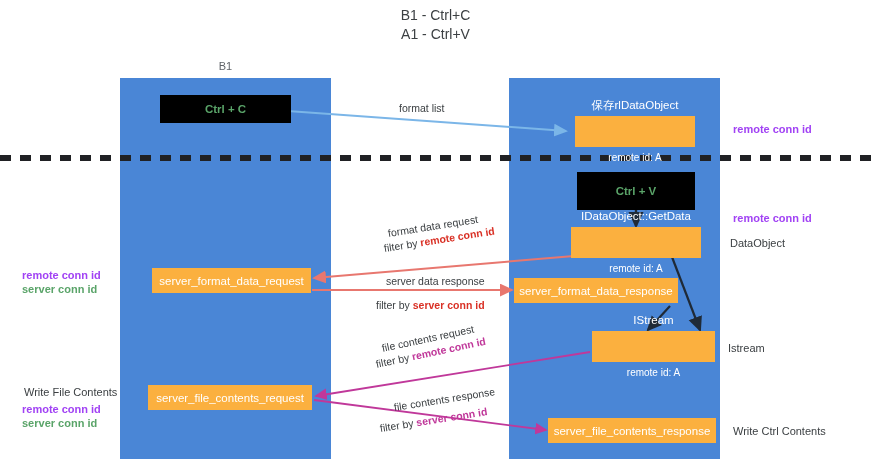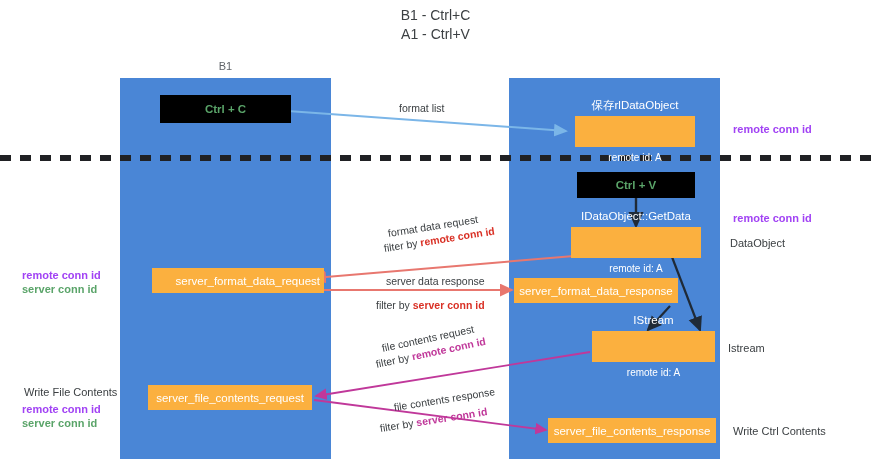--- a/index.html
+++ b/index.html
@@ -128,30 +128,30 @@
 
   <div class="node green" style="left:160px; top:95px; width:131px; height:28px;">
     <span>Ctrl + C</span>
   </div>
 
   <div class="node orange" style="left:575px; top:116px; width:120px; height:31px;">
     <span>保存rlDataObject</span>
     <span class="l2">remote id: A</span>
   </div>
 
-  <div class="node green" style="left:577px; top:172px; width:118px; height:26px;">
+  <div class="node green" style="left:577px; top:172px; width:118px; height:38px;">
     <span>Ctrl + V</span>
   </div>
 
   <div class="node orange" style="left:571px; top:227px; width:130px; height:31px;">
     <span>IDataObject::GetData</span>
     <span class="l2">remote id: A</span>
   </div>
 
-  <div class="node orange" style="left:152px; top:268px; width:172px; height:25px;align-items:flex-end;">
+  <div class="node orange" style="left:152px; top:268px; width:159px; height:25px;">
     <span>server_format_data_request</span>
   </div>
 
   <div class="node orange" style="left:514px; top:278px; width:164px; height:25px;">
     <span>server_format_data_response</span>
   </div>
 
   <div class="node orange" style="left:592px; top:331px; width:123px; height:31px;">
     <span>IStream</span>
     <span class="l2">remote id: A</span>

